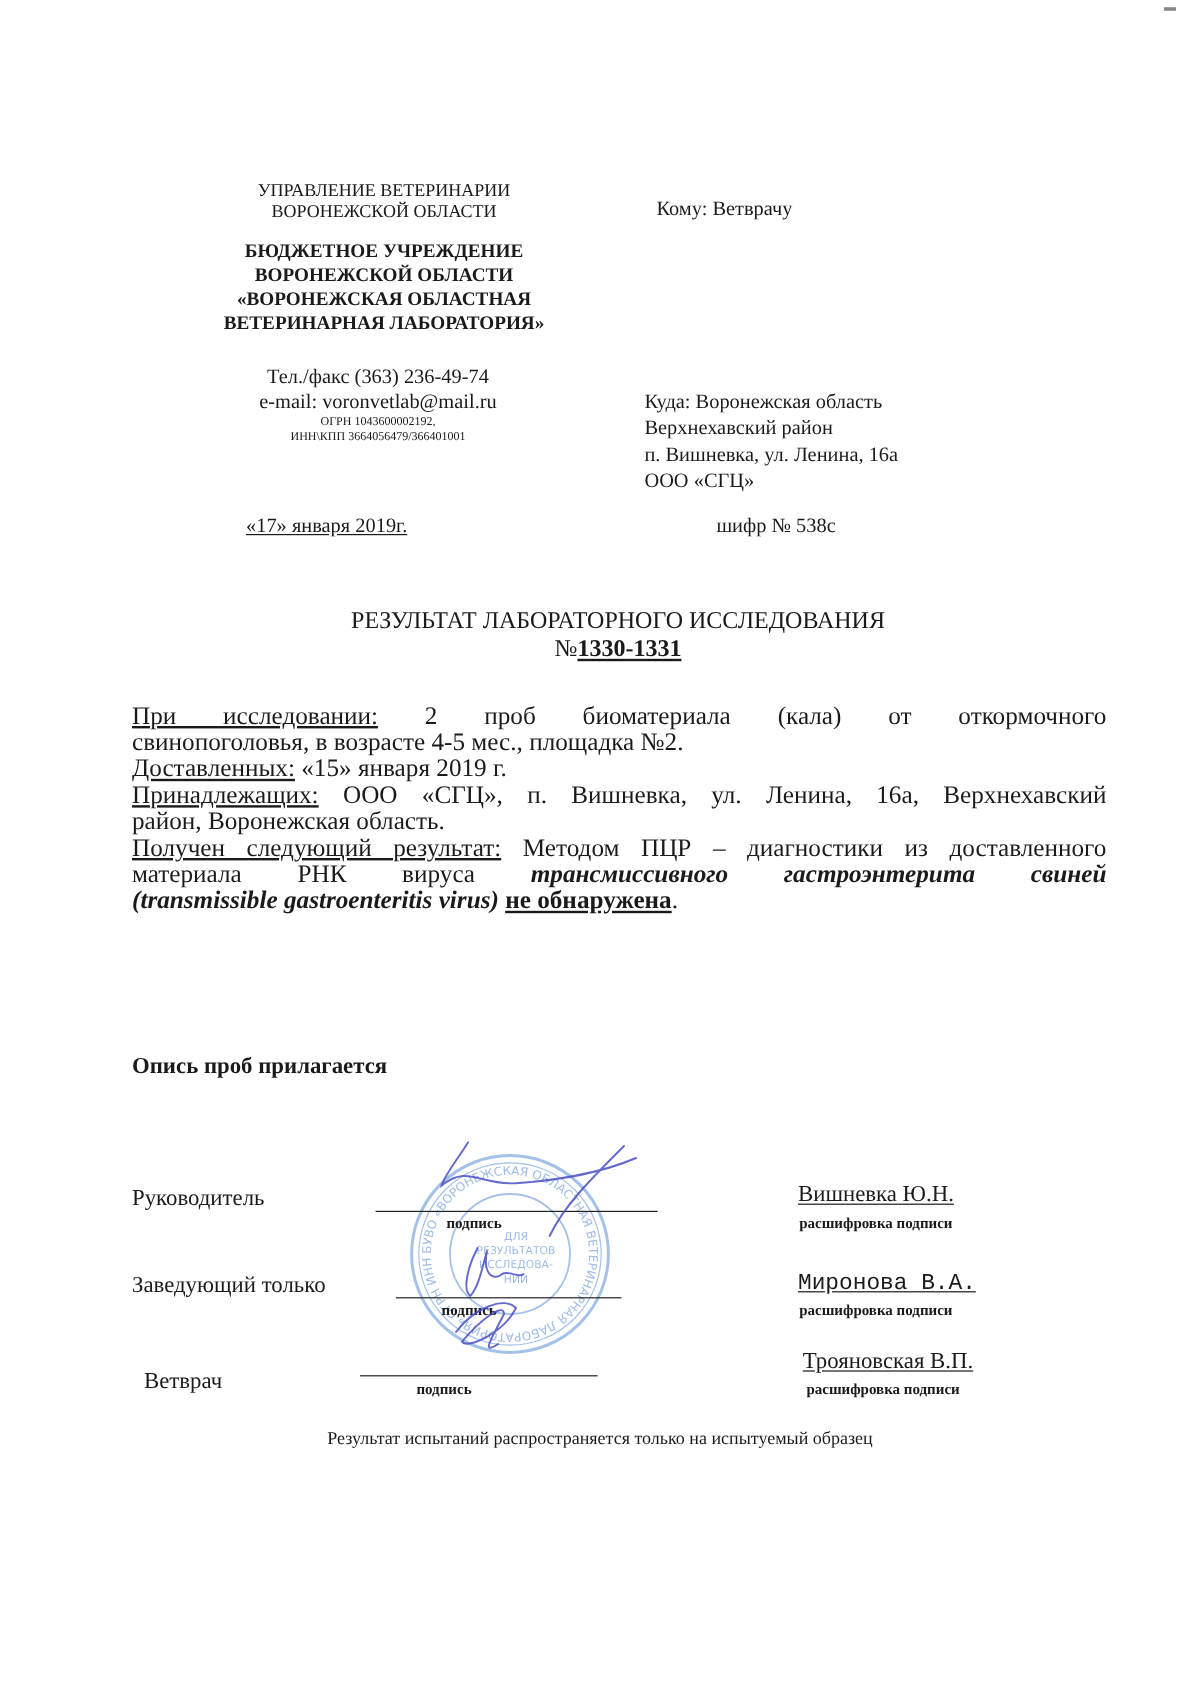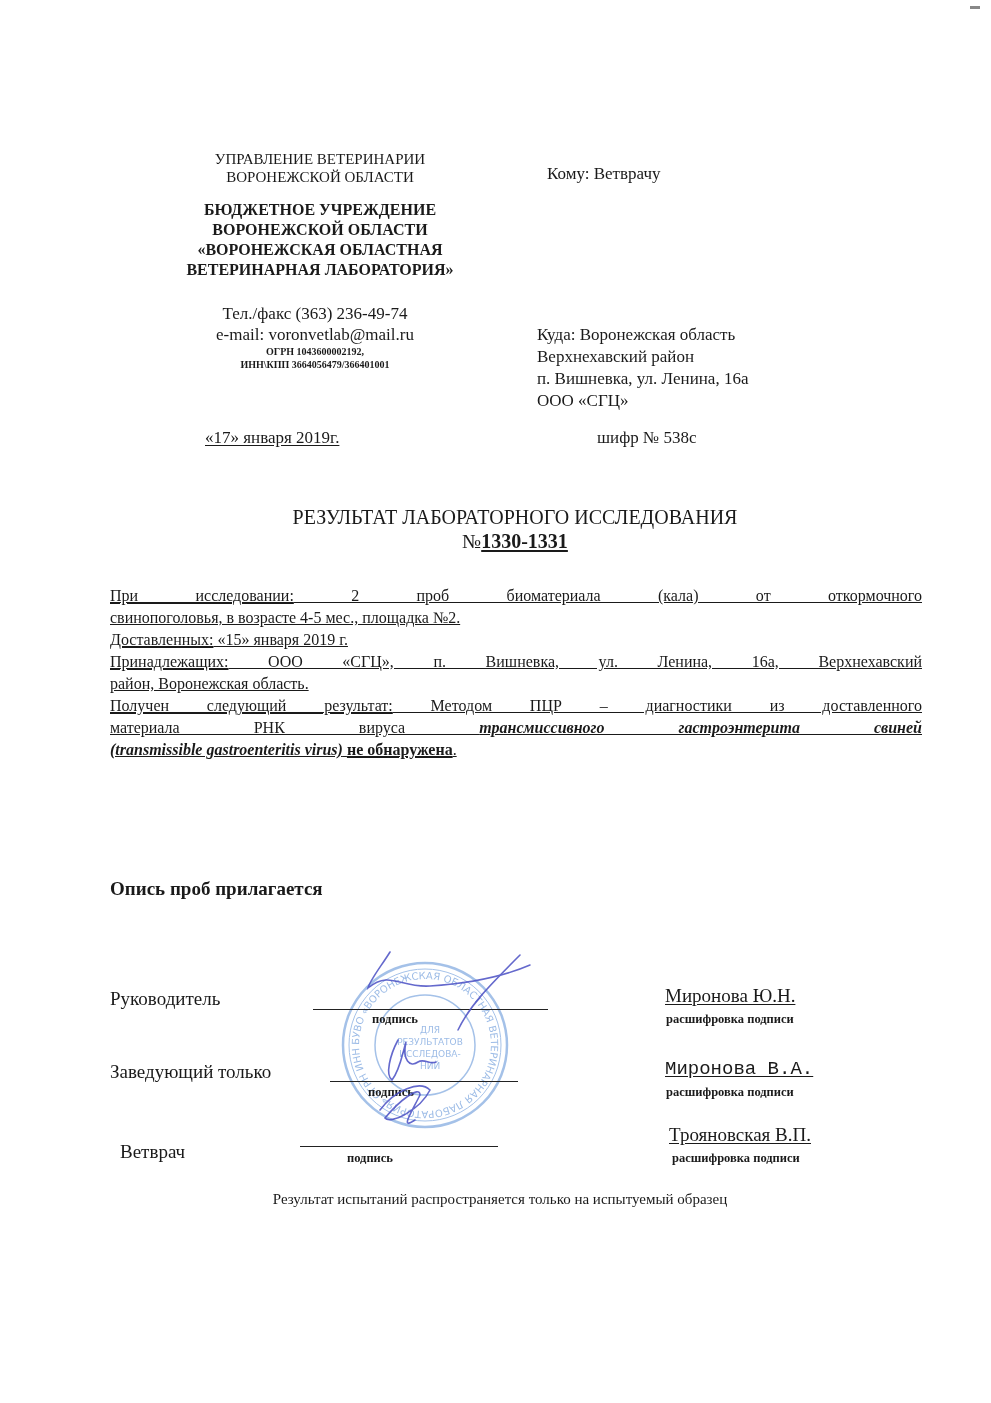--- a/index.html
+++ b/index.html
@@ -5,25 +5,25 @@
   html, body { margin:0; padding:0; }
   body {
     width:991px; height:1403px; background:#ffffff; position:relative; overflow:hidden;
     font-family:"Liberation Serif", "DejaVu Serif", serif; color:#1a1a1a;
   }
   .abs { position:absolute; }
   .center { text-align:center; }
   .hdr-small { font-size:15px; line-height:18px; }
   .hdr-bold { font-size:16px; line-height:20px; font-weight:bold; }
   .addr { font-size:17px; line-height:21px; }
-  .tiny { font-size:10px; line-height:13px;font-weight:bold; }
+  .tiny { font-size:10px; line-height:13px; }
   .recip { font-size:17px; line-height:22px; }
   u { text-decoration: underline; text-underline-offset:2px; }
   .title { font-size:20px; line-height:24px; }
-  .body-text { font-size:16px; line-height:22px; text-align:justify; text-align-last:left;text-decoration:underline; }
+  .body-text { font-size:21px; line-height:22px; text-align:justify; text-align-last:left; }
   .line { display:block; }
   .just { text-align:justify; text-align-last:justify; }
   .sign-label { font-size:19px; }
   .sign-line { border-bottom:1.5px solid #222; height:0; }
   .sig-caption { font-size:12.5px; font-weight:bold;font-family:Liberation Serif, serif; }
   .sig-name { font-size:19px; text-decoration:underline; text-underline-offset:2px; }
   .sig-sub { font-size:12.5px; font-weight:bold; }
   .footer { font-size:15px; }
 </style>
 </head>
@@ -97,21 +97,21 @@
     <text x="100" y="78" id="stampIn1">ДЛЯ</text>
     <text x="100" y="90" id="stampIn2">РЕЗУЛЬТАТОВ</text>
     <text x="100" y="102" id="stampIn3">ИССЛЕДОВА-</text>
     <text x="100" y="114" id="stampIn4">НИЙ</text>
   </g>
 </svg>
 
 <div class="abs sign-label" style="left:110px; top:988px;">Руководитель</div>
 <div class="abs sign-line" style="left:313px; top:1009px; width:235px;"></div>
 <div class="abs sig-caption" style="left:372px; top:1012px;">подпись</div>
-<div class="abs sig-name" style="left:665px; top:985px;">Миронова Ю.Н.</div>
+<div class="abs sig-name" style="left:665px; top:985px;">Вишневка Ю.Н.</div>
 <div class="abs sig-sub" style="left:666px; top:1012px;">расшифровка подписи</div>
 
 <div class="abs sign-label" style="left:110px; top:1061px;">Заведующий только</div>
 <div class="abs sign-line" style="left:330px; top:1081px; width:188px;"></div>
 <div class="abs sig-caption" style="left:368px; top:1085px;">подпись</div>
 <div class="abs sig-name" style="left:665px; top:1058px;font-family:Liberation Mono, monospace;">Миронова В.А.</div>
 <div class="abs sig-sub" style="left:666px; top:1085px;">расшифровка подписи</div>
 
 <div class="abs sign-label" style="left:120px; top:1126px;margin-top:15px;">Ветврач</div>
 <div class="abs sign-line" style="left:300px; top:1146px; width:198px;"></div>

